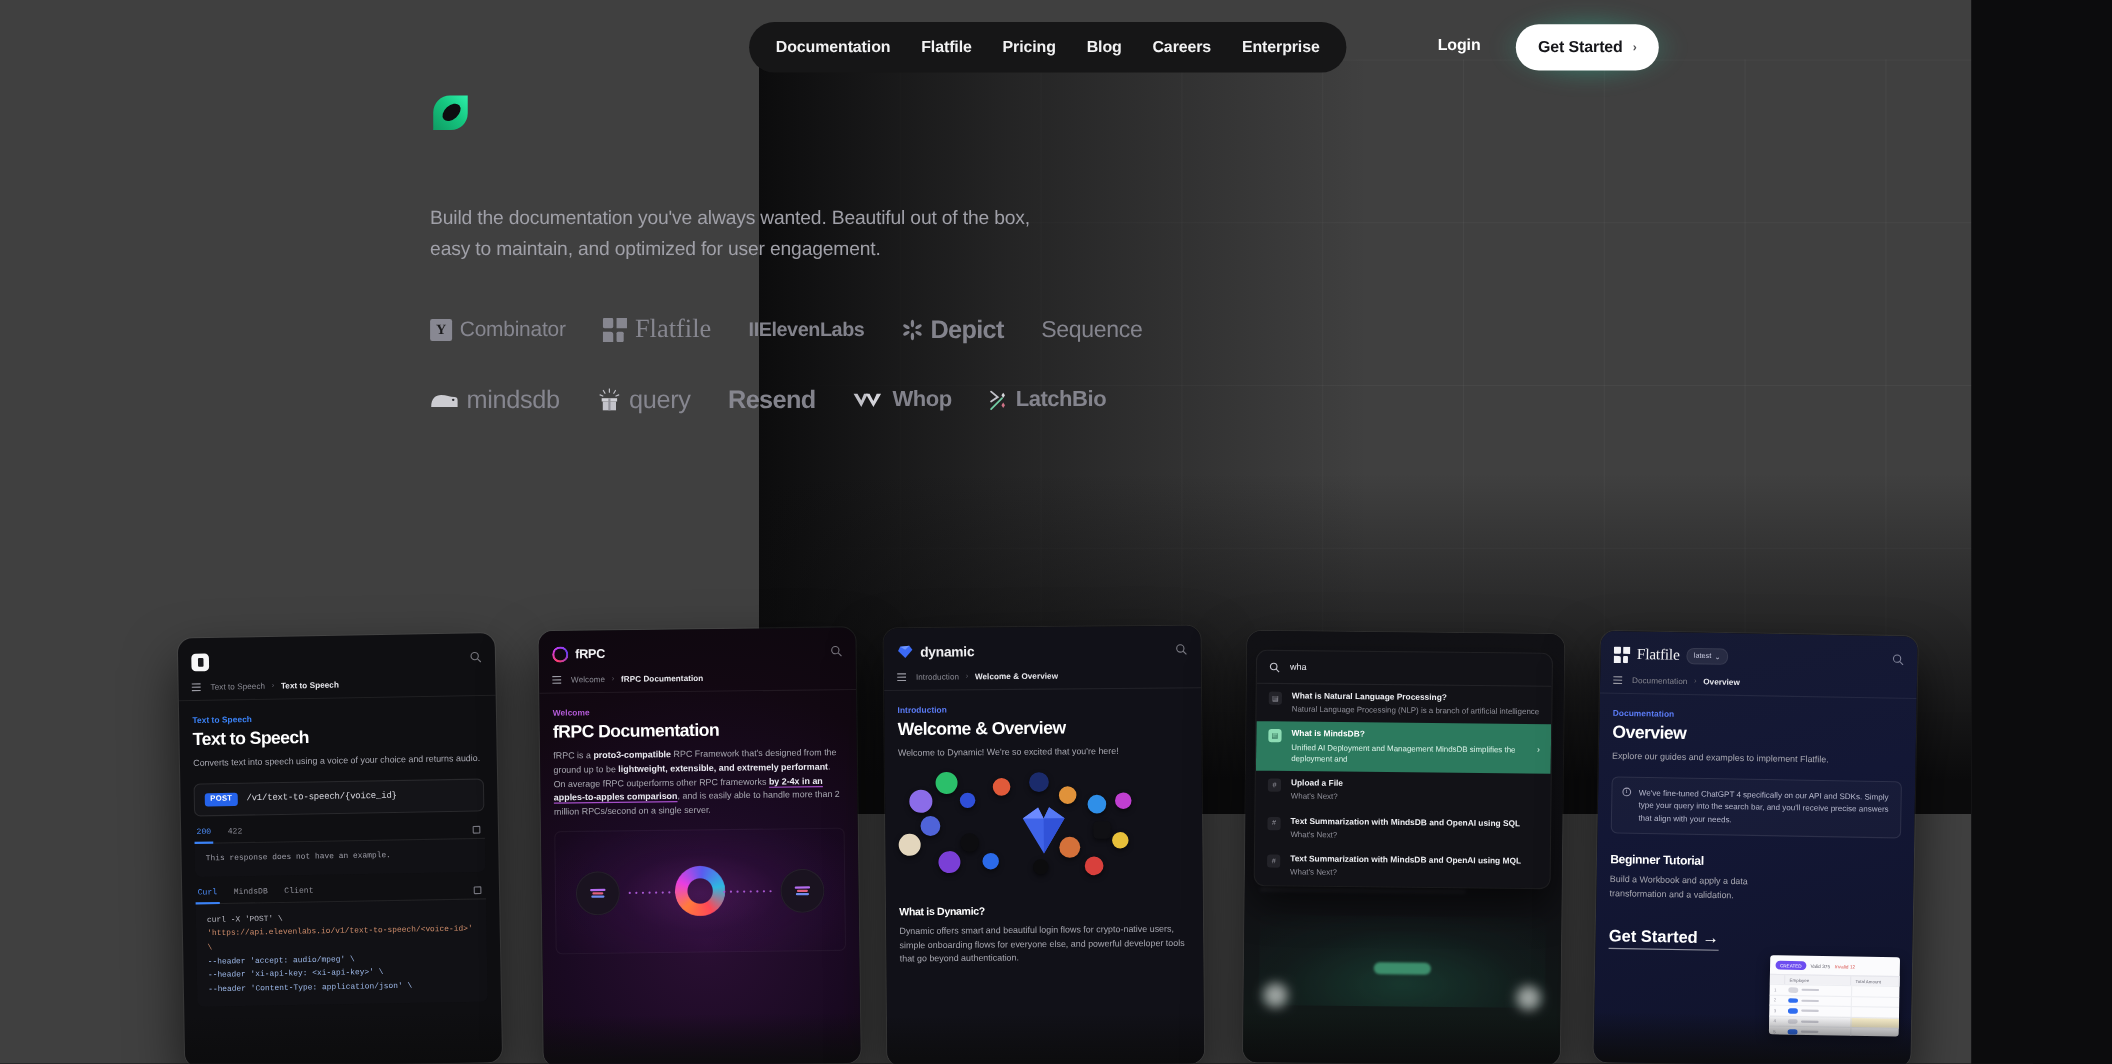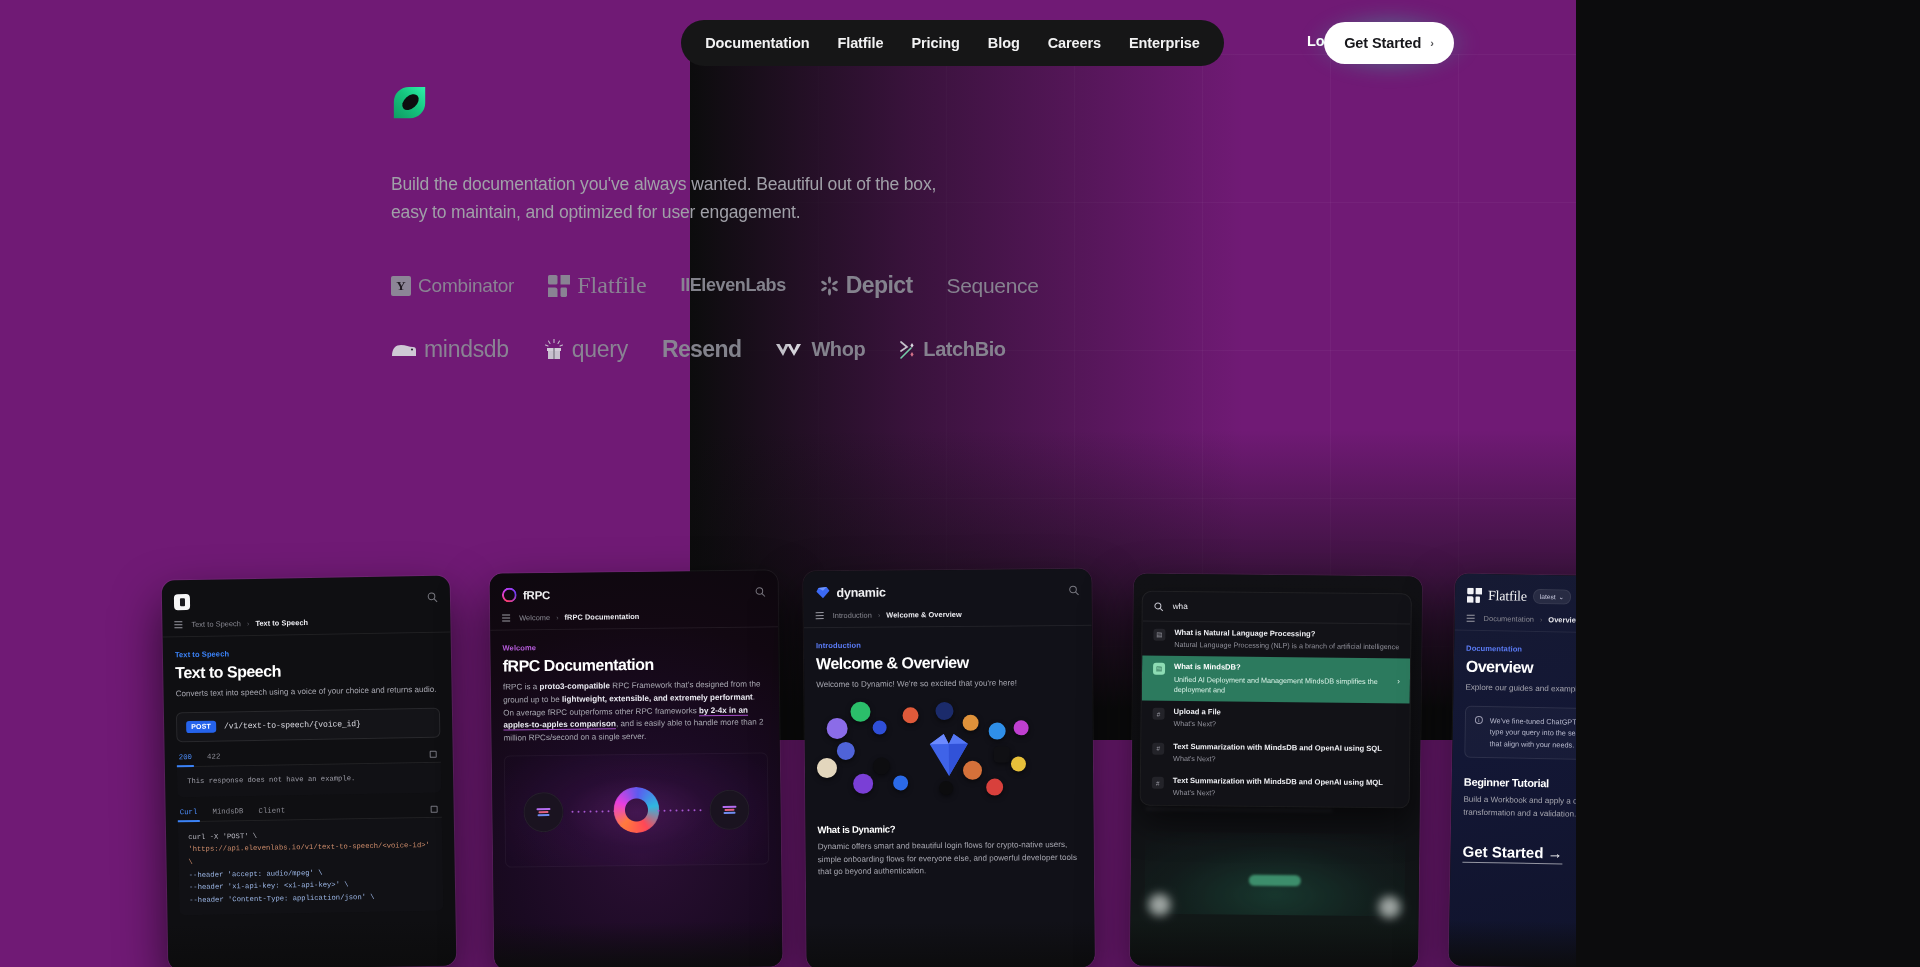--- a/index.html
+++ b/index.html
@@ -3,21 +3,21 @@
 <meta charset="utf-8">
 <style>
   * { box-sizing: border-box; margin: 0; padding: 0; }
   html, body {
     width: 1920px; height: 967px;
     background: #0c0c0d;
     font-family: "Liberation Sans", sans-serif;
     overflow: hidden;
     -webkit-font-smoothing: antialiased;
   }
-  .page { position: relative; width: 1576px; height: 967px; overflow: hidden; background:#701a75; }
+  .page { position: relative; width: 1792px; height: 967px; overflow: hidden; background:#404040; }
 
   
   .grid-bg {
     position: absolute;
     left: 690px; top: 54px;
     width: 1230px; height: 680px;
     background-image:
       linear-gradient(to right, rgba(255,255,255,0.035) 1px, transparent 1px),
       linear-gradient(to bottom, rgba(255,255,255,0.035) 1px, transparent 1px);
     background-size: 128px 148px;
@@ -62,21 +62,21 @@
     white-space: nowrap;
   }
   .login-link {
     position: absolute;
     left: 1307px; top: 33px;
     color: #ffffff;
     font-size: 14.5px; font-weight: 700;
     text-decoration: none;
     letter-spacing: -0.1px;
   }
-  .cta-wrap { position: absolute; left: 1324px; top: 22px; }
+  .cta-wrap { position: absolute; left: 1378px; top: 22px; }
   .cta-glow {
     position: absolute; left: -16px; top: -14px;
     width: 164px; height: 70px;
     border-radius: 35px;
     background: radial-gradient(ellipse at center, rgba(45,212,170,0.55) 0%, rgba(45,212,170,0.18) 45%, rgba(45,212,170,0) 72%);
     filter: blur(7px);
   }
   .cta {
     position: relative;
     display: flex; align-items: center; justify-content: center;
@@ -107,21 +107,21 @@
   }
   .headline .l2 { display: block; margin-top: 10px; position: relative; width: max-content; }
   .underline {
     position: absolute;
     left: 102px; bottom: -10px;
     width: 340px; height: 4px;
     border-radius: 2px;
     background: linear-gradient(to right, #21d37d 0%, #16c6a4 25%, #18b7e0 55%, #2f7bf0 80%, #5b43ea 100%);
   }
   .subhead {
-    margin-top: 46px;
+    margin-top: 60px;
     color: #a0a0a8;
     font-size: 17.5px;
     line-height: 1.62;
     max-width: 570px;
     letter-spacing: -0.15px;
   }
 
   
   .logos { margin-top: 39px; }
   .logo-row { display: flex; align-items: center; gap: 34px; height: 40px; }

